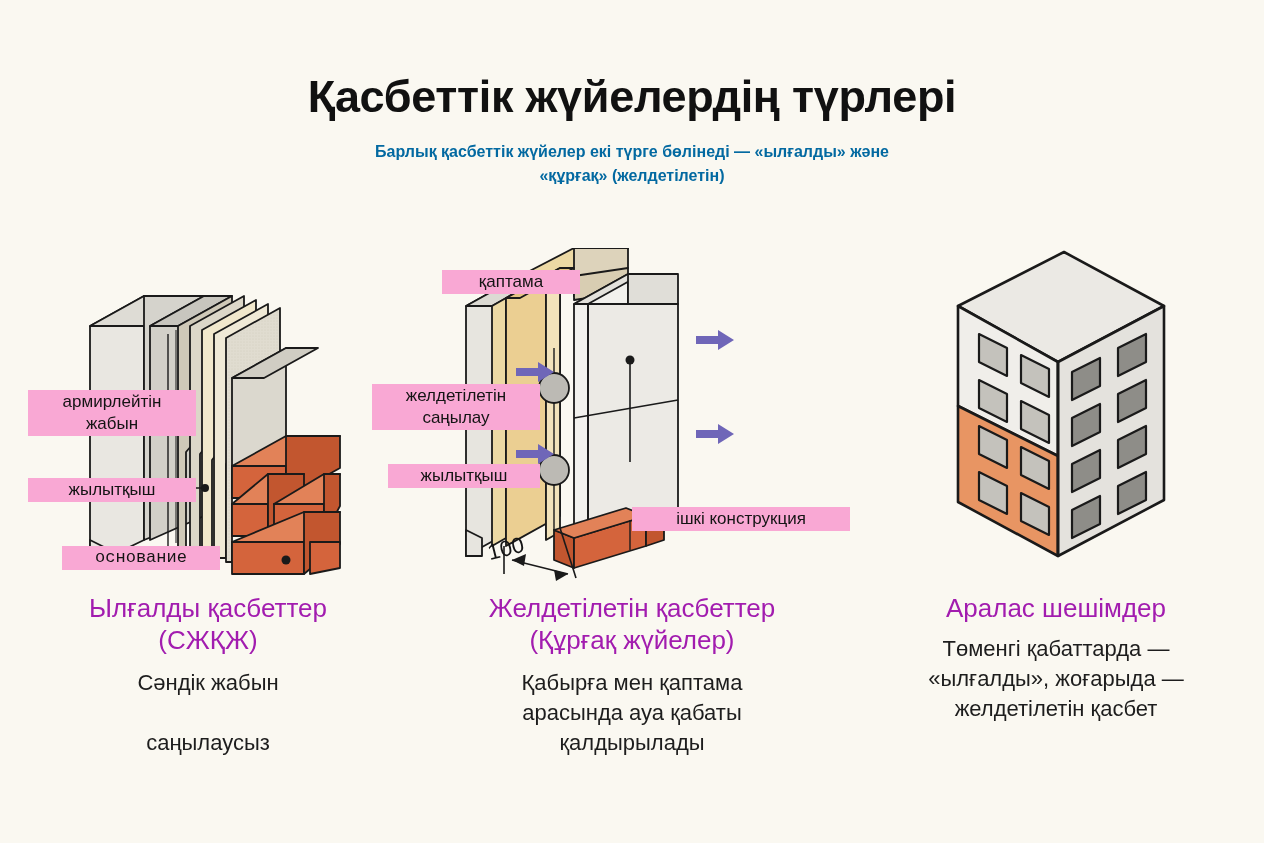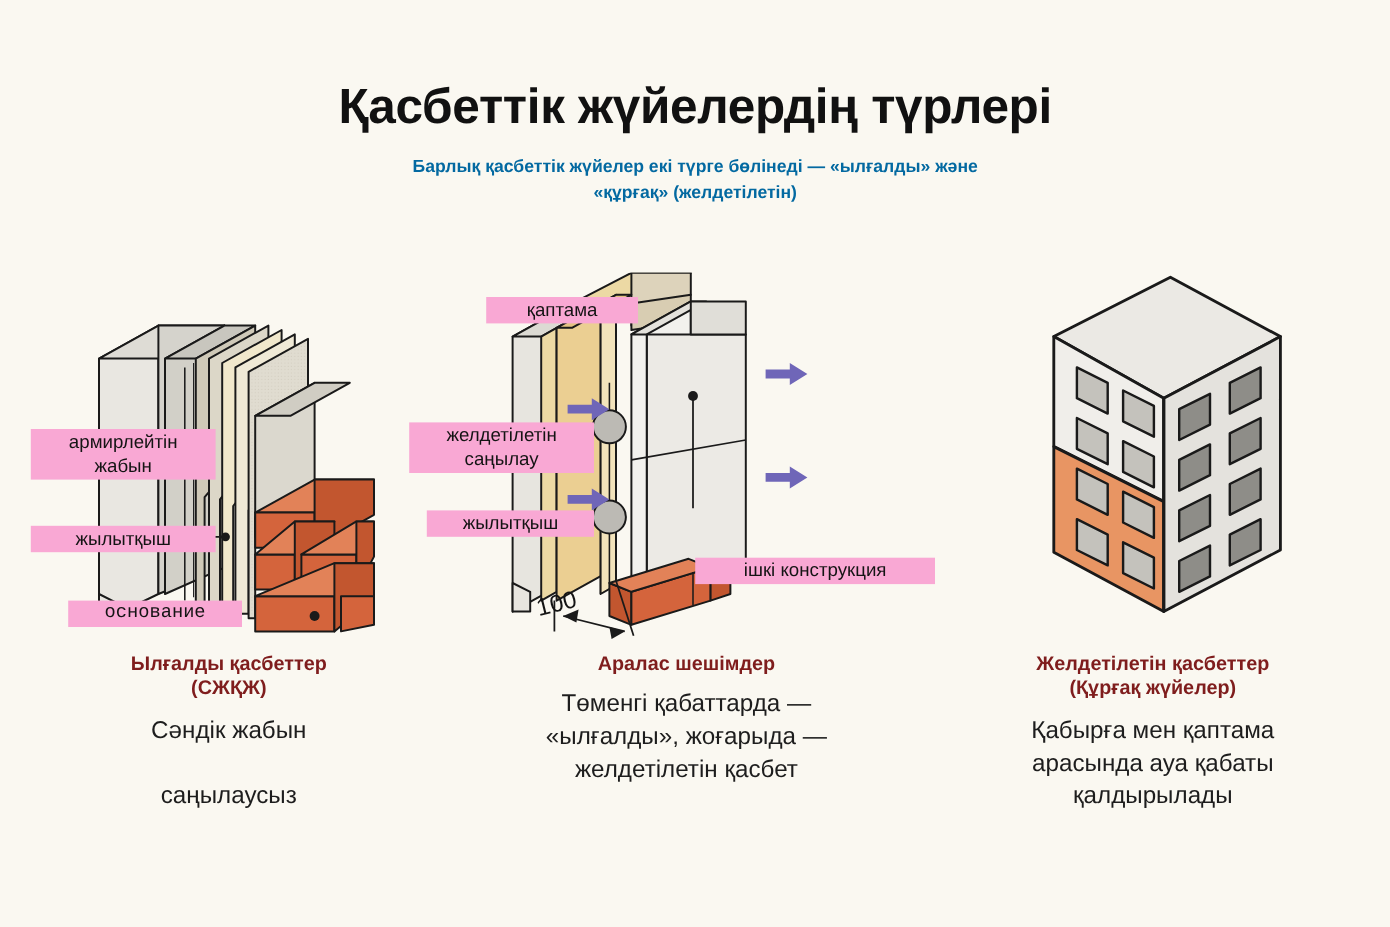--- a/index.html
+++ b/index.html
@@ -90,25 +90,25 @@
   .col {
     box-sizing: border-box;
     text-align: center;
     padding: 0 14px;
   }
   .col-1 { width: 416px; }
   .col-2 { width: 432px; }
   .col-3 { width: 416px; }
 
   .col-heading {
-    font-size: 18px;
-    font-weight: 700;
+    font-size: 26px;
+    font-weight: 400;
     line-height: 1.24;
     margin: 0;
-    color: #7f1d1d;
+    color: #a21caf;
   }
   .col-body {
     font-size: 22px;
     font-weight: 400;
     line-height: 1.36;
     margin: 12px 0 0;
     color: #1d1d1d;
   }
   .col-3 .col-body { margin-top: 10px; }
 </style>
@@ -339,38 +339,38 @@
         <span>Ылғалды қасбеттер</span><br>
         <span>(СЖҚЖ)</span>
       </h2>
       <p class="col-body">
         <span>Сәндік жабын</span><br>
         <br>
         <span>саңылаусыз</span>
       </p>
     </div>
 
-    <div class="col col-3">
-      <h2 class="col-heading">
-        <span>Аралас шешімдер</span>
-      </h2>
-      <p class="col-body">
-        <span>Төменгі қабаттарда —</span><br>
-        <span>«ылғалды», жоғарыда —</span><br>
-        <span>желдетілетін қасбет</span>
-      </p>
-    </div>
-
     <div class="col col-2">
       <h2 class="col-heading">
         <span>Желдетілетін қасбеттер</span><br>
         <span>(Құрғақ жүйелер)</span>
       </h2>
       <p class="col-body">
         <span>Қабырға мен қаптама</span><br>
         <span>арасында ауа қабаты</span><br>
         <span>қалдырылады</span>
       </p>
     </div>
 
+    <div class="col col-3">
+      <h2 class="col-heading">
+        <span>Аралас шешімдер</span>
+      </h2>
+      <p class="col-body">
+        <span>Төменгі қабаттарда —</span><br>
+        <span>«ылғалды», жоғарыда —</span><br>
+        <span>желдетілетін қасбет</span>
+      </p>
+    </div>
+
   </div>
 
 </div>
 
 </body></html>

